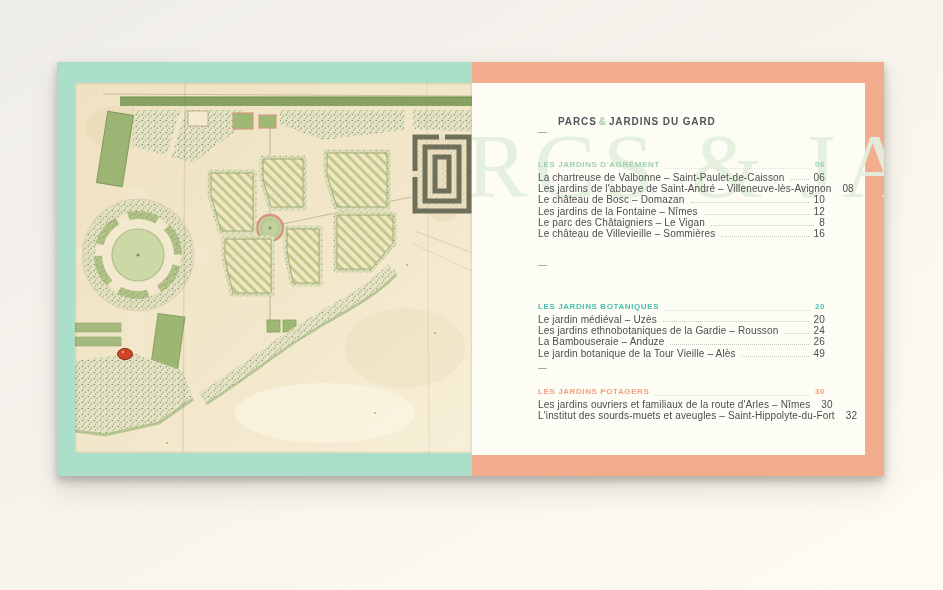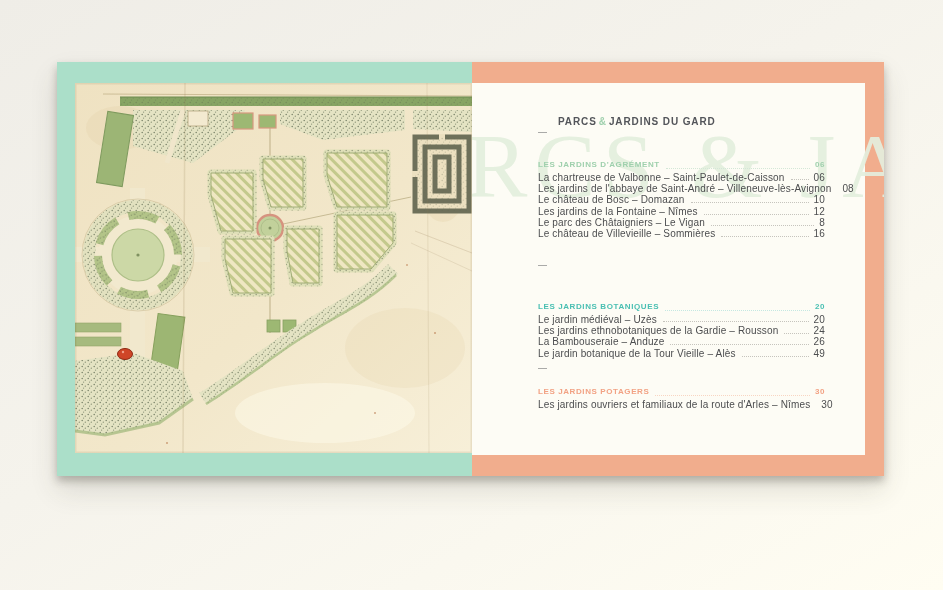--- a/index.html
+++ b/index.html
@@ -281,20 +281,25 @@
             <div class="row head">
               <span class="label">LES JARDINS POTAGERS</span>
               <span class="leader"></span>
               <span class="pg">30</span>
             </div>
             <div class="row">
               <span class="label">Les jardins ouvriers et familiaux de la route d'Arles – Nîmes</span>
               <span class="leader"></span>
               <span class="pg">30</span>
             </div>
+            <div class="row">
+              <span class="label">L'institut des sourds-muets et aveugles – Saint-Hippolyte-du-Fort</span>
+              <span class="leader"></span>
+              <span class="pg">32</span>
+            </div>
           </div>
 
         </div>
       </div>
       <div class="watermark">RCS &amp; JARDI</div>
     </div>
 
   </div>
 </div>
 

